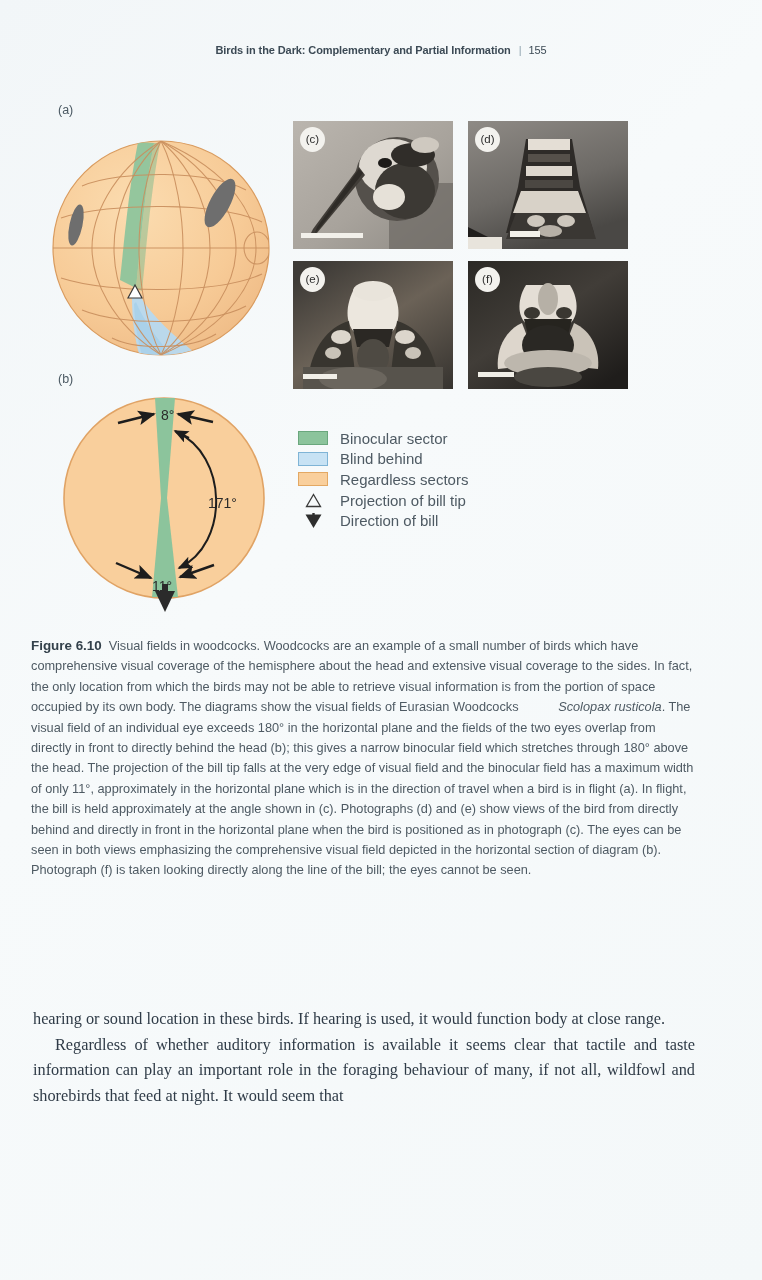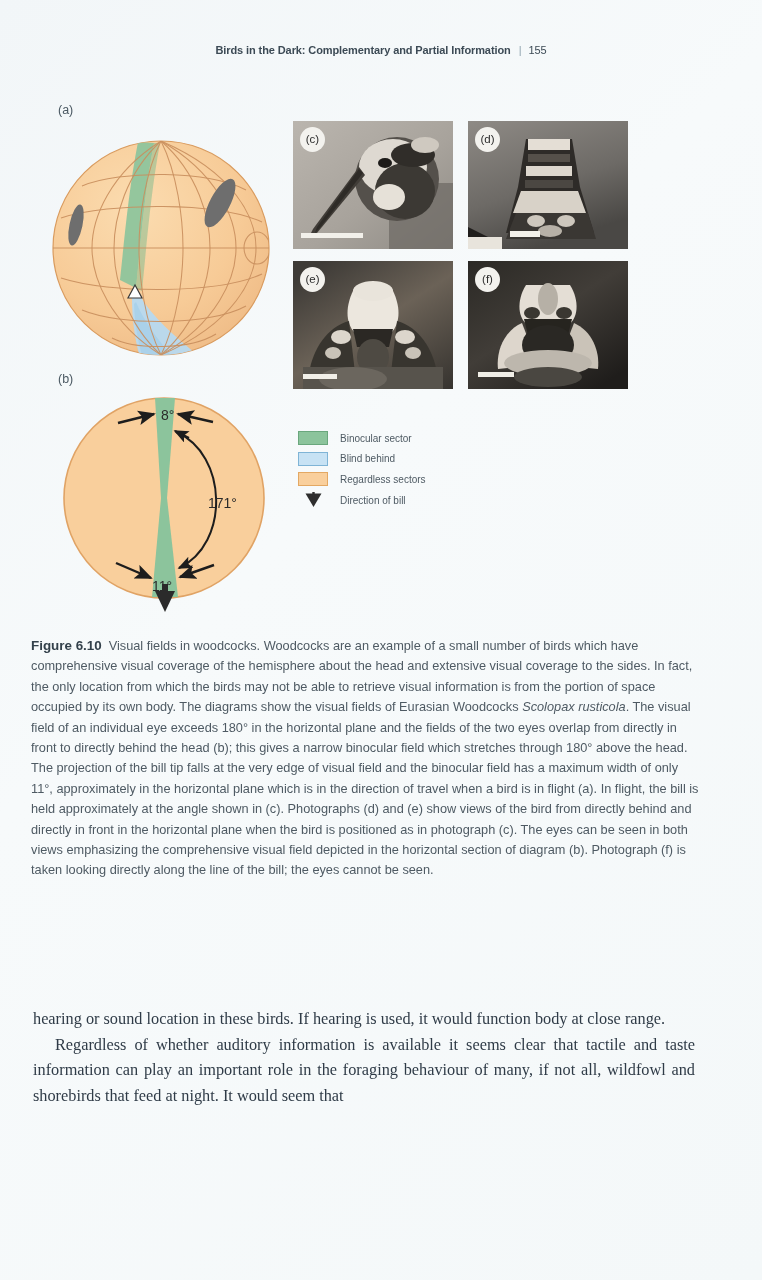--- a/index.html
+++ b/index.html
@@ -118,21 +118,21 @@
     display: flex;
     align-items: center;
     justify-content: center;
   }
   .swatch {
     width: 30px;
     height: 14px;
     box-sizing: border-box;
   }
   .legend-text {
-    font-size: 10px;
+    font-size: 15px;
     color: #4e5a63;
     font-family: "Liberation Sans", sans-serif;
     white-space: nowrap;
   }
 
   
   #caption {
     position: absolute;
     left: 31px;
     top: 636px;
@@ -143,21 +143,21 @@
     color: #4e5a63;
     text-align: left;
   }
   #caption .figno {
     font-weight: bold;
     color: #33414b;
     font-size: 13.4px;
     margin-top: 44px;
   }
   #caption .sp { display: inline-block; width: 7px; }
-  #caption i { font-style: italic; }
+  #caption i { font-style: italic; margin-left: 36px; }
 
   
   #body-text {
     position: absolute;
     left: 33px;
     top: 1006px;
     width: 662px;
     font-family: "Liberation Serif", serif;
     font-size: 16.3px;
     line-height: 25.6px;
@@ -389,20 +389,28 @@
       <span class="legend-text">Blind behind</span>
     </div>
 
     <div class="legend-row">
       <span class="legend-key">
         <span class="swatch" style="background:#f9cf9c;border:1px solid #e3a863;"></span>
       </span>
       <span class="legend-text">Regardless sectors</span>
     </div>
 
+    <div class="legend-row">
+      <span class="legend-key">
+        <svg width="17" height="15" viewBox="0 0 17 15">
+          <polygon points="8.5,1.5 15.5,13.5 1.5,13.5" fill="none" stroke="#3a3a3a" stroke-width="1.3"></polygon>
+        </svg>
+      </span>
+      <span class="legend-text">Projection of bill tip</span>
+    </div>
 
     <div class="legend-row">
       <span class="legend-key">
         <svg width="19" height="16" viewBox="0 0 19 16">
           <polygon points="1.5,1.5 17.5,1.5 9.5,15" fill="#2e2e2e"></polygon>
           <rect x="8.3" y="0" width="2.4" height="8" fill="#2e2e2e"></rect>
         </svg>
       </span>
       <span class="legend-text">Direction of bill</span>
     </div>

